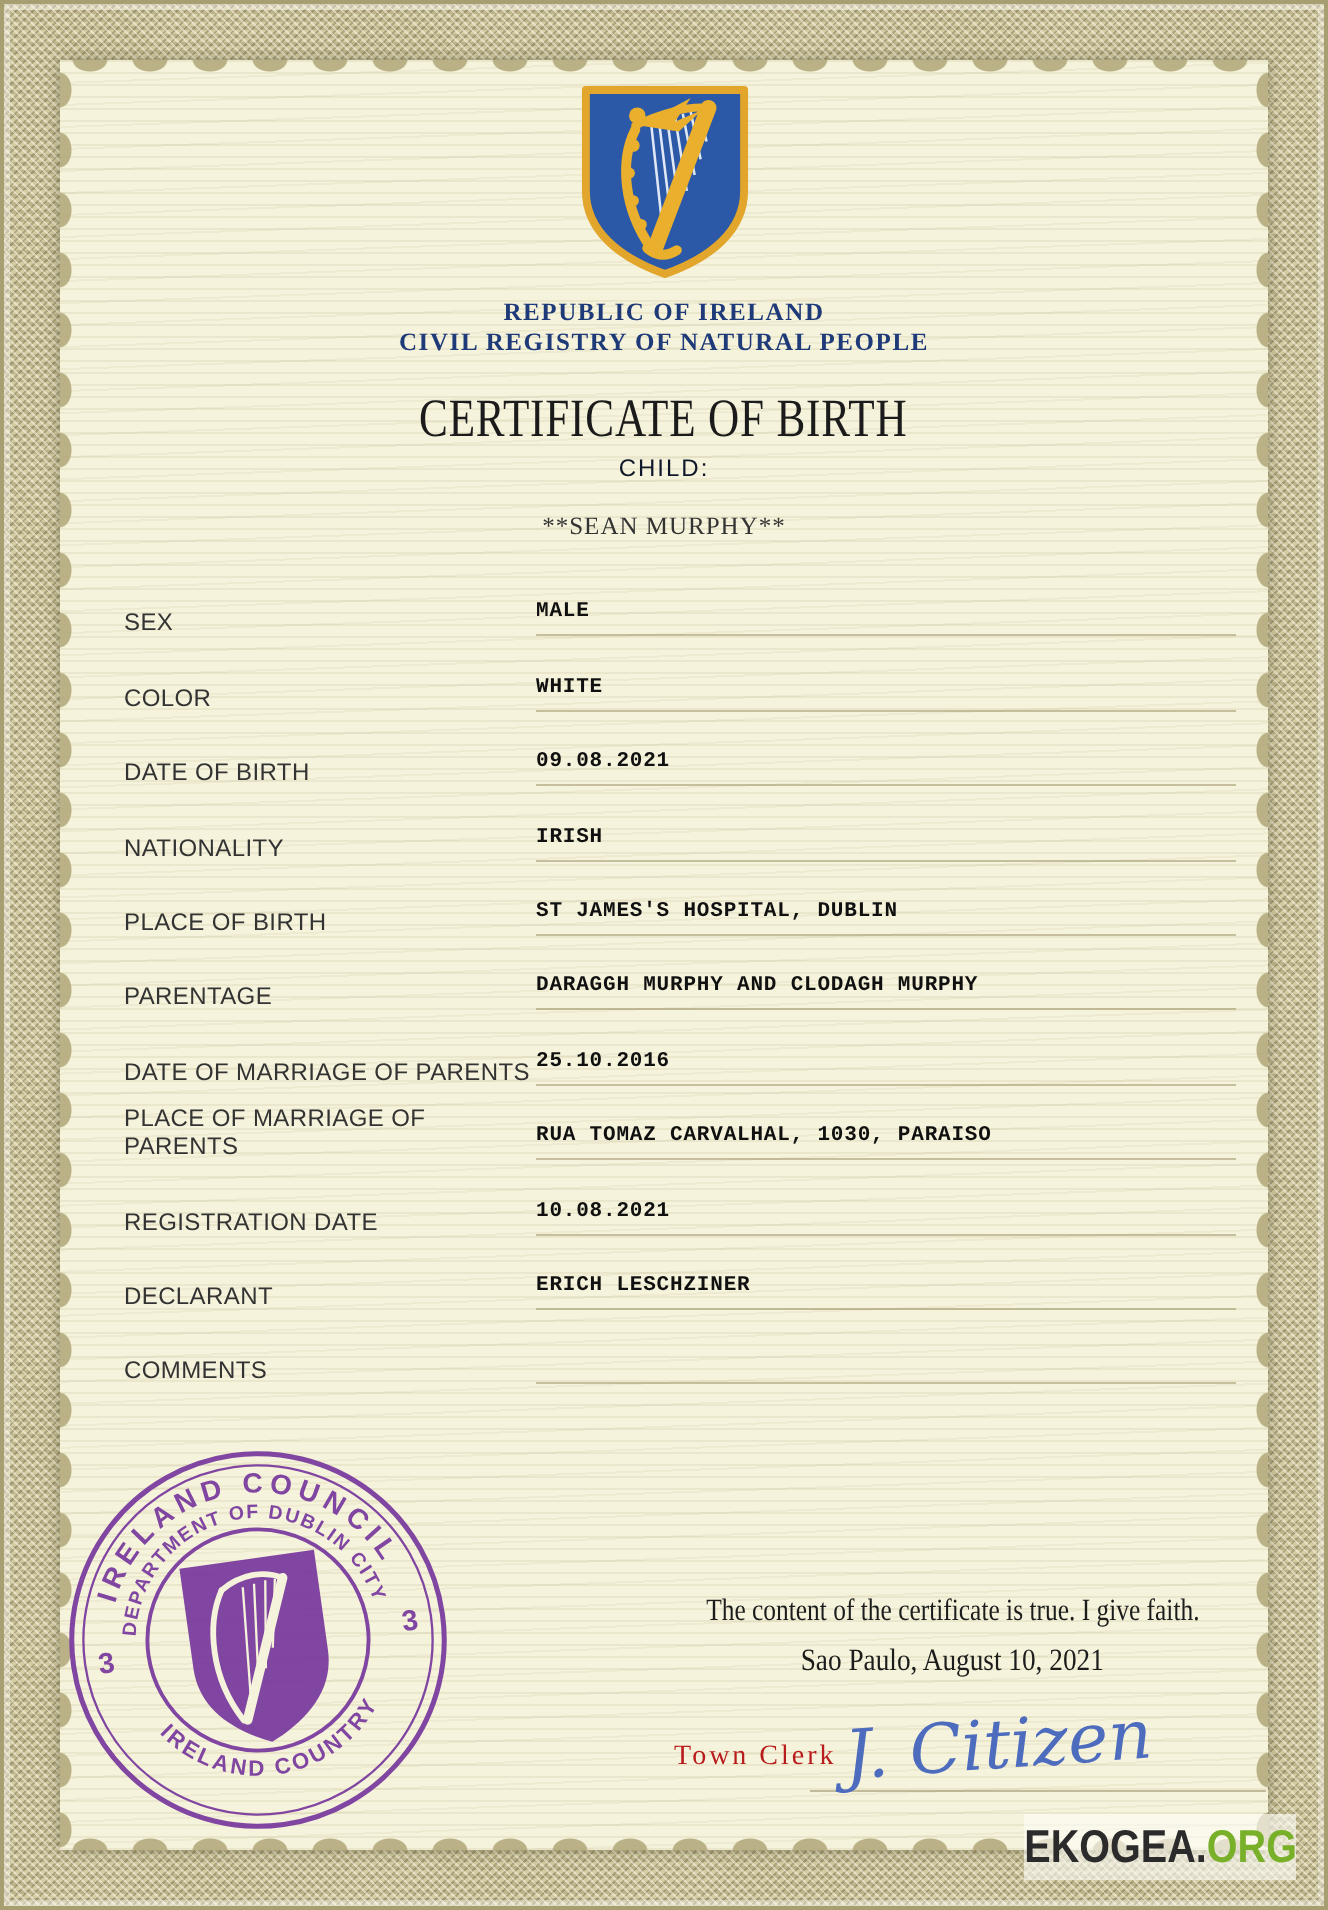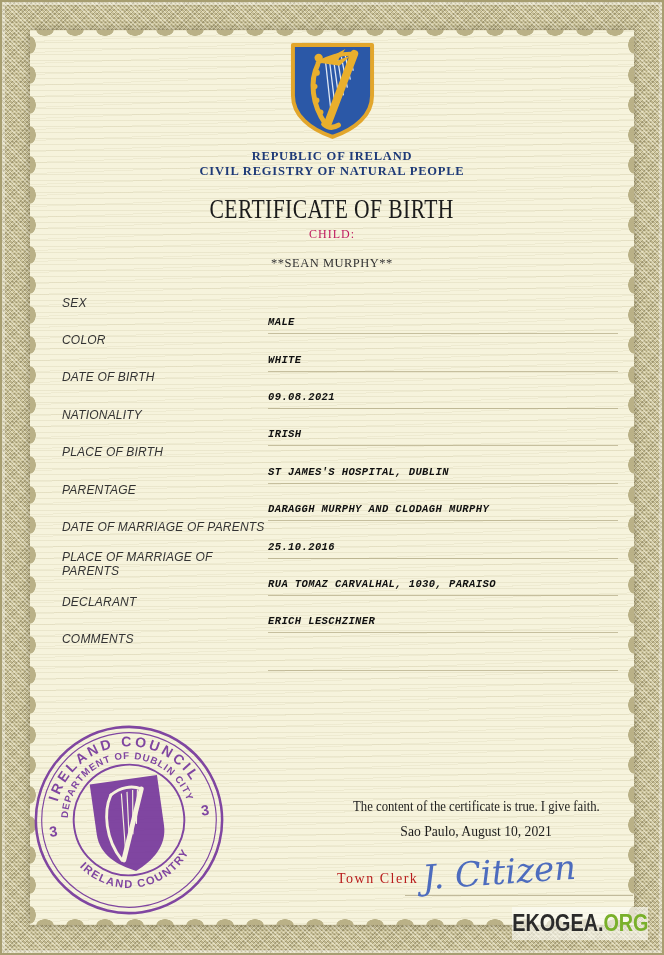--- a/index.html
+++ b/index.html
@@ -39,26 +39,26 @@
   .emblem{position:absolute;left:288px;top:41px;width:89px;height:99px;}
 
   .org-lines{position:absolute;left:0;right:0;top:149px;text-align:center;
     font-family:"Liberation Serif",serif;font-weight:bold;color:#1e3a78;
     font-size:12.5px;letter-spacing:.8px;line-height:15px;}
 
   .title-wrap{position:absolute;left:0;right:0;top:194px;text-align:center;
     font-family:"Liberation Serif",serif;color:#1b1b1b;font-size:27px;letter-spacing:.5px;}
   .squish{display:inline-block;transform:scaleX(.8);transform-origin:center;white-space:nowrap;}
   .child-label{position:absolute;left:0;right:0;top:227px;text-align:center;
-    font-family:Liberation Serif, serif;font-size:12px;letter-spacing:1px;color:#be185d;}
+    font-family:Liberation Sans, sans-serif;font-size:12px;letter-spacing:1px;color:#0f172a;}
   .child-name{position:absolute;left:0;right:0;top:240px;text-align:center;
     font-family:"Liberation Serif",serif;font-size:12.5px;letter-spacing:.5px;color:#333;margin-top:16px;}
 
   .fields{position:absolute;left:62px;top:281px;width:560px;}
-  .frow{height:37.4px;display:flex;align-items:center;padding-top:6px;box-sizing:border-box;font-style:italic;}
+  .frow{height:37.4px;display:flex;align-items:flex-end;padding-top:6px;box-sizing:border-box;}
   .flabel{flex:0 0 206px;font-size:12px;color:#333;letter-spacing:.2px;}
   .fvalue{flex:1;font-family:"Liberation Mono","DejaVu Sans Mono",monospace;font-weight:bold;
     font-size:10.5px;letter-spacing:.4px;color:#101010;min-height:13px;
     padding-bottom:4px;border-bottom:1px solid rgba(150,140,95,.5);margin-right:4px;margin-top:45px;}
 
   .stamp{position:absolute;left:32px;top:723px;width:194px;height:194px;
     transform:rotate(-8deg);opacity:.95;}
 
   .attestation{position:absolute;left:318px;top:797px;width:316px;text-align:center;
     font-family:"Liberation Serif",serif;color:#1c1c1c;}
@@ -152,20 +152,24 @@
       <div class="flabel">DATE OF MARRIAGE OF PARENTS</div>
       <div class="fvalue">25.10.2016</div>
     </div>
 
     <div class="frow">
       <div class="flabel">PLACE OF MARRIAGE OF PARENTS</div>
       <div class="fvalue">RUA TOMAZ CARVALHAL, 1030, PARAISO</div>
     </div>
 
 
+    <div class="frow">
+      <div class="flabel">REGISTRATION DATE</div>
+      <div class="fvalue">10.08.2021</div>
+    </div>
 
     <div class="frow">
       <div class="flabel">DECLARANT</div>
       <div class="fvalue">ERICH LESCHZINER</div>
     </div>
 
     <div class="frow">
       <div class="flabel">COMMENTS</div>
       <div class="fvalue"></div>
     </div>

